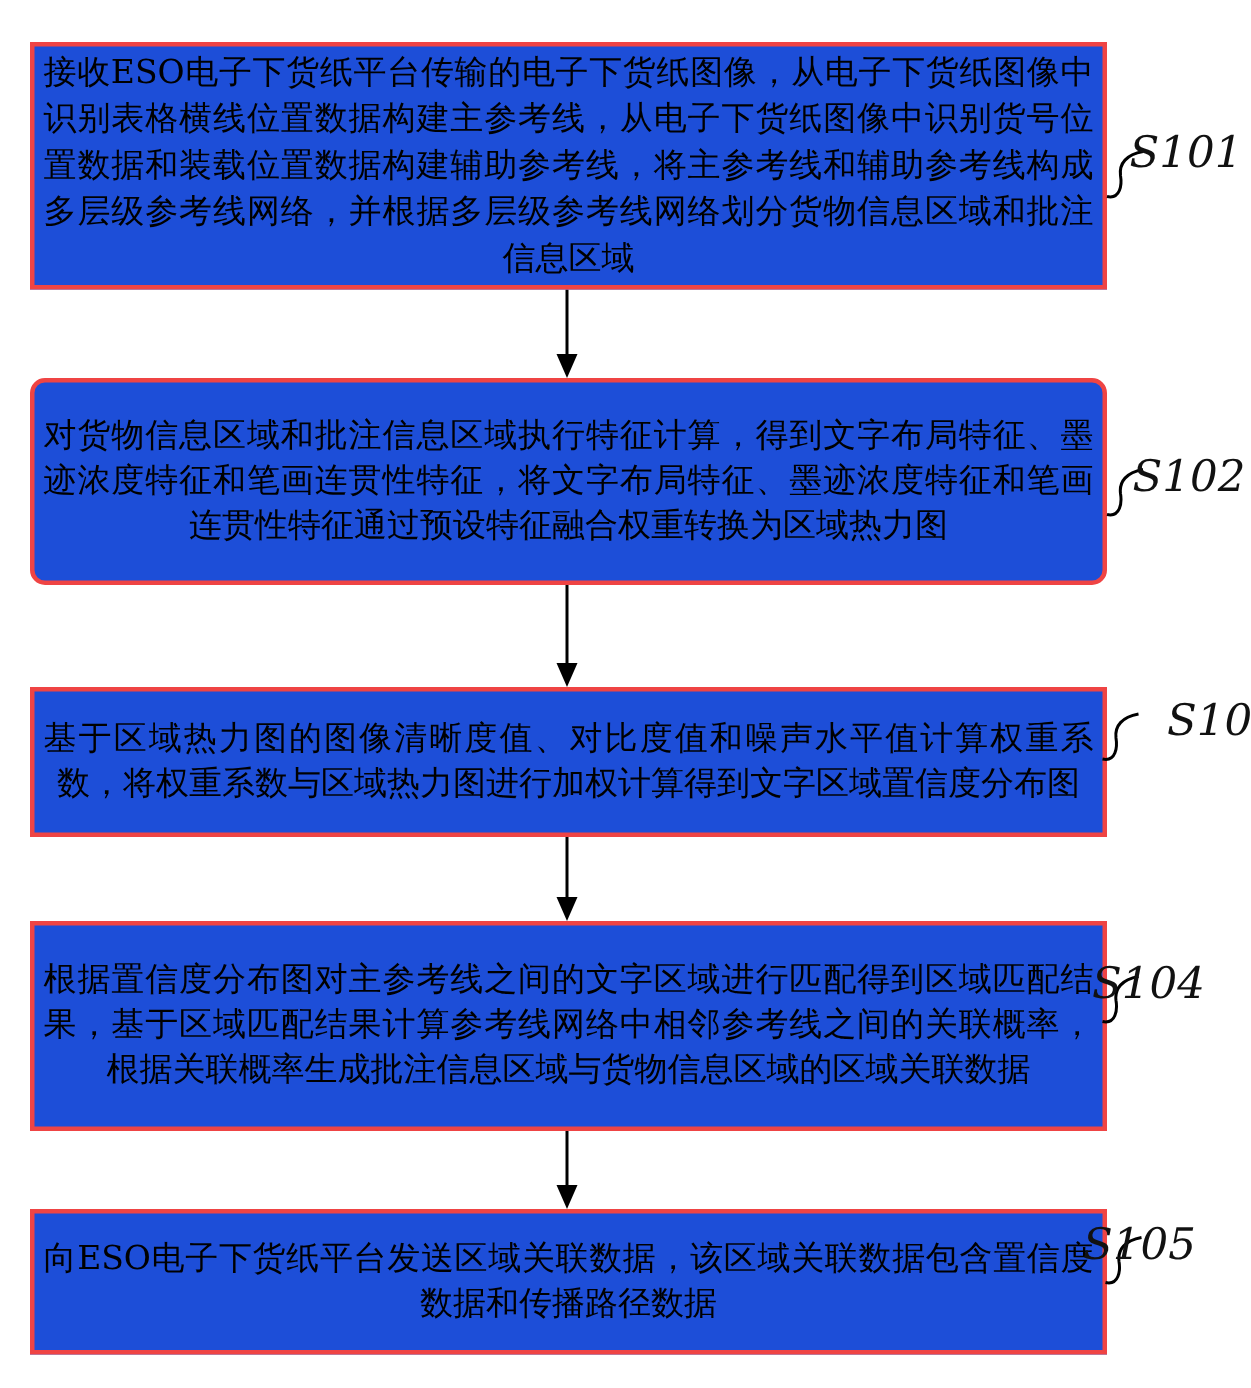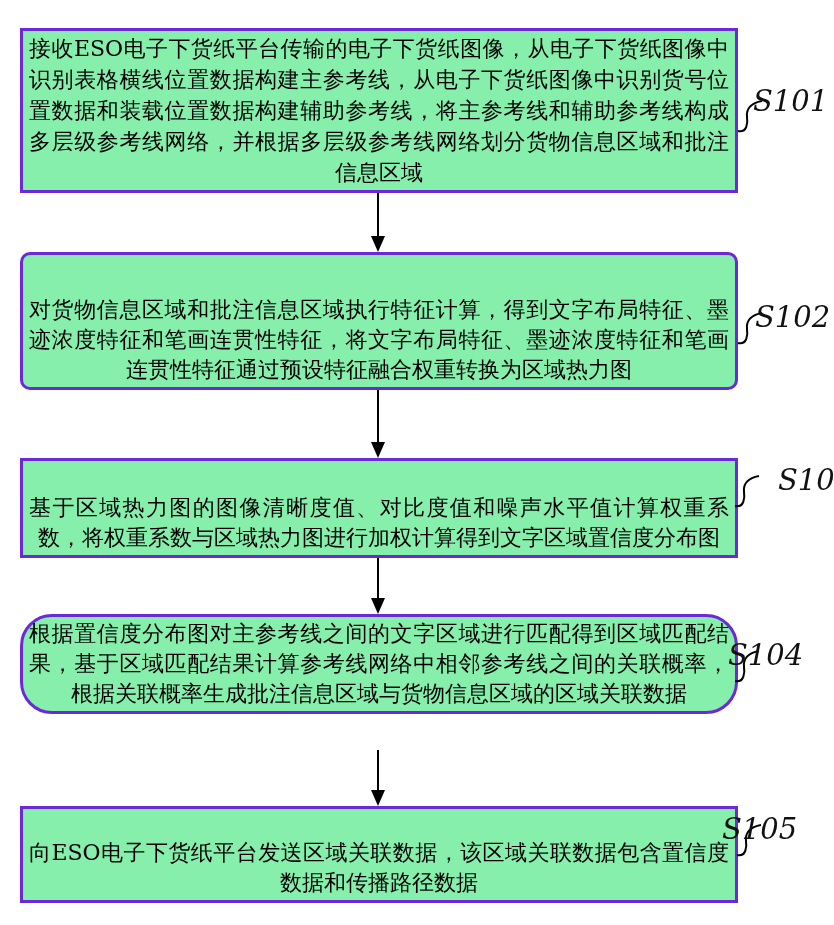--- a/index.html
+++ b/index.html
@@ -18,40 +18,40 @@
   .arrow-layer {
     position: absolute;
     left: 0;
     top: 0;
     pointer-events: none;
   }
   .step-box {
     position: absolute;
     left: 20px;
     width: 718px;
-    border: 3px solid #6d28d9;
-    background: #86efac;
+    border: 3px solid #ef4444;
+    background: #1d4ed8;
     box-sizing: border-box;
     display: flex;
-    align-items: flex-end;
+    align-items: center;
     padding: 2px 6px;
   }
   .step-text {
     width: 100%;
     font-size: 22px;
     line-height: 30px;
     color: #000000;
     text-align: justify;
     text-align-last: center;
   }
   .box1 { top: 28px;  height: 165px; }
   .box1 .step-text { line-height: 31px; }
   .box2 { top: 252px; height: 138px; border-radius: 10px; }
   .box3 { top: 458px; height: 100px; }
-  .box4 { top: 614px; height: 100px; border-radius: 32px; }
+  .box4 { top: 614px; height: 140px; }
   .box5 { top: 806px; height: 97px;  }
   .step-label {
     position: absolute;
     font-family: "DejaVu Serif", serif;
     font-style: italic;
     font-size: 29px;
     color: #111111;
     white-space: nowrap;
   }
   .lbl1 { left: 753px; top: 84px;  }

